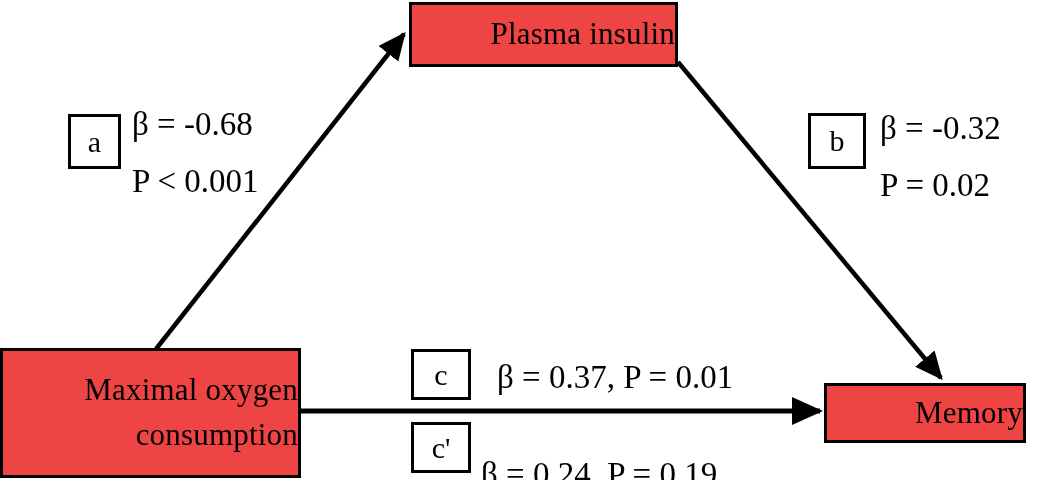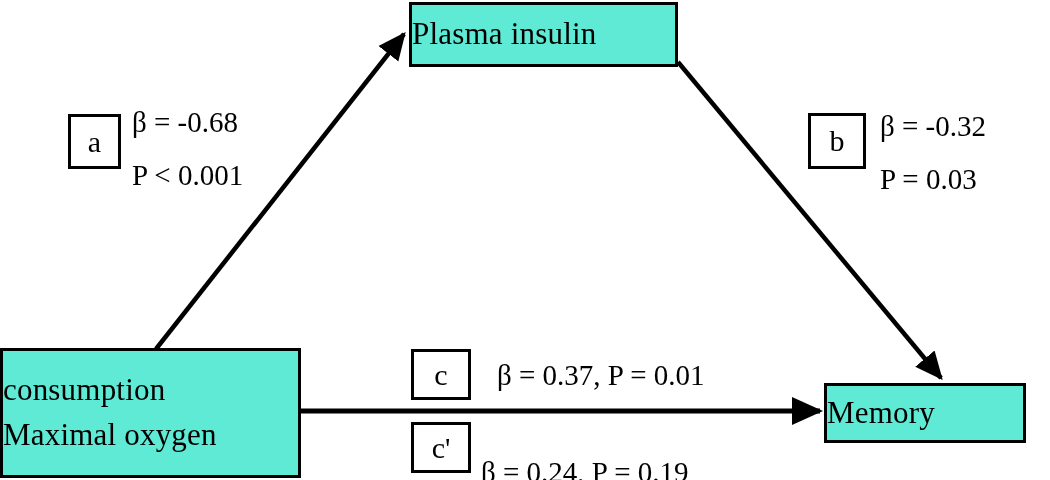--- a/index.html
+++ b/index.html
@@ -20,24 +20,24 @@
     position: absolute;
     left: 0;
     top: 0;
     width: 1050px;
     height: 480px;
   }
   .node-box {
     position: absolute;
     box-sizing: border-box;
     border: 3px solid #000000;
-    background: #5eead4;
+    background: #ef4444;
     display: flex;
     flex-direction: column;
-    align-items: flex-start;
+    align-items: flex-end;
     justify-content: center;
     font-size: 31px;
     line-height: 1.45;
     letter-spacing: 0.2px;
     white-space: nowrap;
     font-family: Liberation Serif, serif;
   }
   .node-box .node-line {
     display: block;
   }
@@ -70,21 +70,21 @@
     font-size: 30px;
     line-height: 1;
   }
   #tag-a { left: 68px;  top: 114px; width: 53px; height: 55px; }
   #tag-b { left: 808px; top: 113px; width: 58px; height: 56px; }
   #tag-c { left: 411px; top: 349px; width: 60px; height: 51px; }
   #tag-cprime { left: 411px; top: 422px; width: 60px; height: 51px; }
 
   .stat-block {
     position: absolute;
-    font-size: 29px;
+    font-size: 33px;
     line-height: 1;
     white-space: nowrap;
     background: transparent;
   }
   .stat-block .stat-line { display: block; }
   .stat-block .stat-line + .stat-line { margin-top: 24px; }
 
   #stats-a { left: 132px; top: 108px; }
   #stats-b { left: 880px; top: 112px; }
   #stats-c { left: 481px; top: 361px; margin-left: 16px; }
@@ -107,42 +107,42 @@
     <line x1="678" y1="62" x2="941" y2="378" stroke="#000000" stroke-width="4.5" marker-end="url(#arrowhead)"></line>
 
     <line x1="301" y1="411" x2="820" y2="411" stroke="#000000" stroke-width="5" marker-end="url(#arrowhead)"></line>
   </svg>
 
   <div class="node-box" id="node-plasma-insulin">
     <span class="node-line">Plasma insulin</span>
   </div>
 
   <div class="node-box" id="node-maximal-oxygen">
+    <span class="node-line">Maximal oxygen</span>
     <span class="node-line">consumption</span>
-    <span class="node-line">Maximal oxygen</span>
   </div>
 
   <div class="node-box" id="node-memory">
     <span class="node-line">Memory</span>
   </div>
 
   <div class="path-tag" id="tag-a">
     <span>a</span>
   </div>
   <div class="stat-block" id="stats-a">
     <span class="stat-line">β = -0.68</span>
     <span class="stat-line">P &lt; 0.001</span>
   </div>
 
   <div class="path-tag" id="tag-b">
     <span>b</span>
   </div>
   <div class="stat-block" id="stats-b">
     <span class="stat-line">β = -0.32</span>
-    <span class="stat-line">P = 0.03</span>
+    <span class="stat-line">P = 0.02</span>
   </div>
 
   <div class="path-tag" id="tag-c">
     <span>c</span>
   </div>
   <div class="stat-block" id="stats-c">
     <span class="stat-line">β = 0.37, P = 0.01</span>
   </div>
 
   <div class="path-tag" id="tag-cprime">

